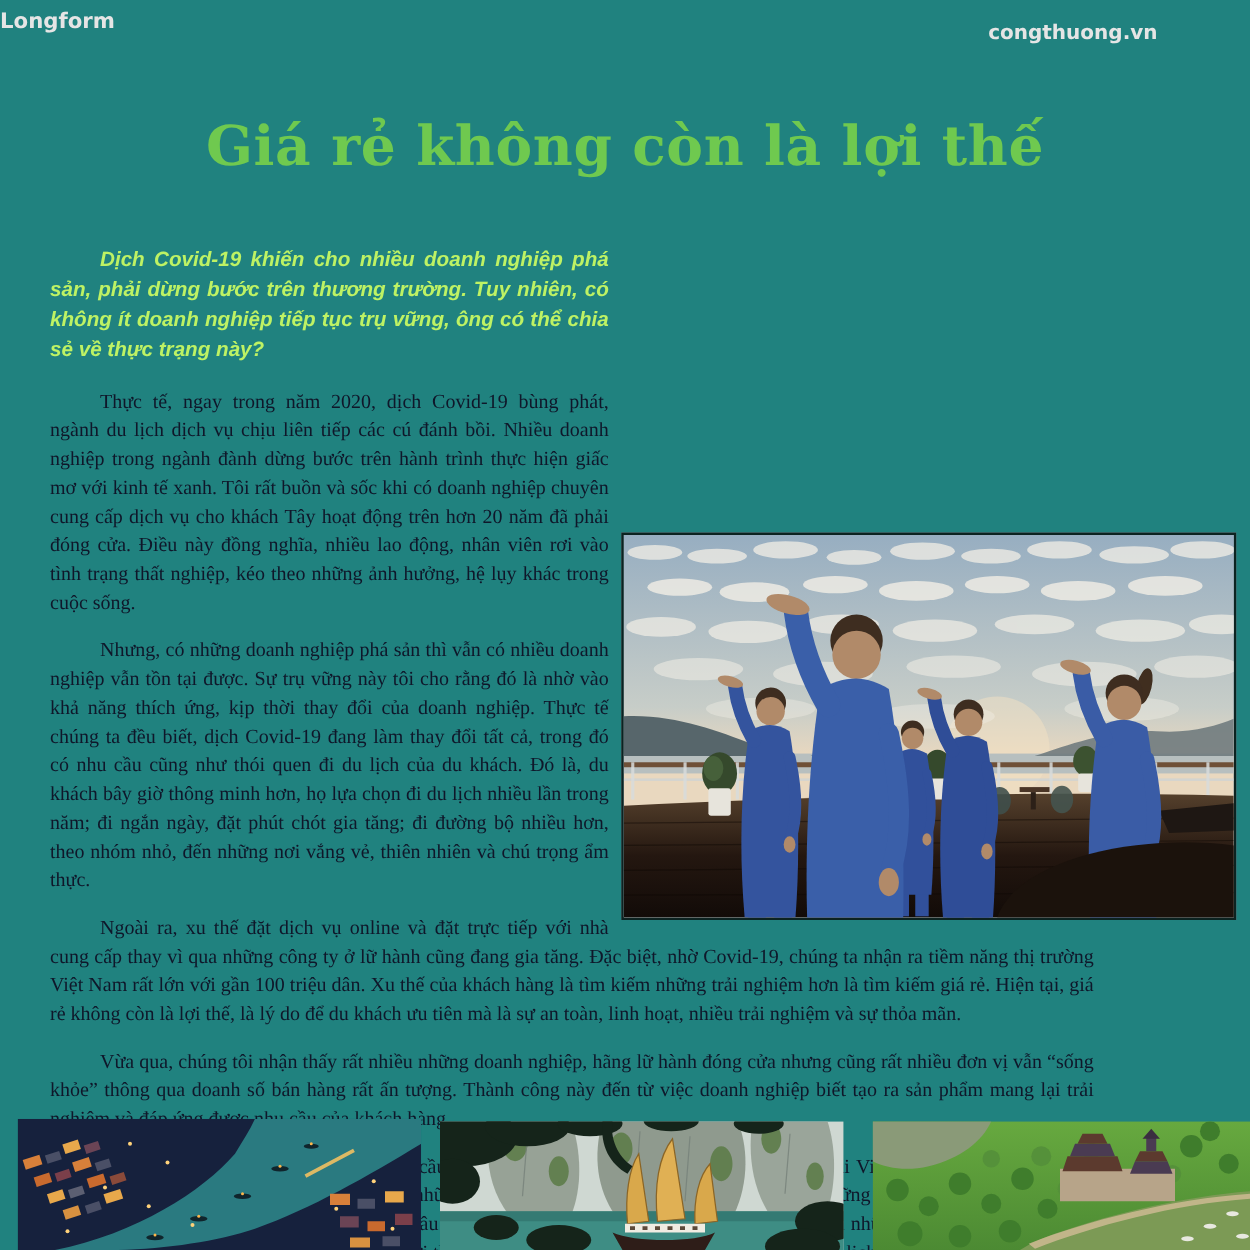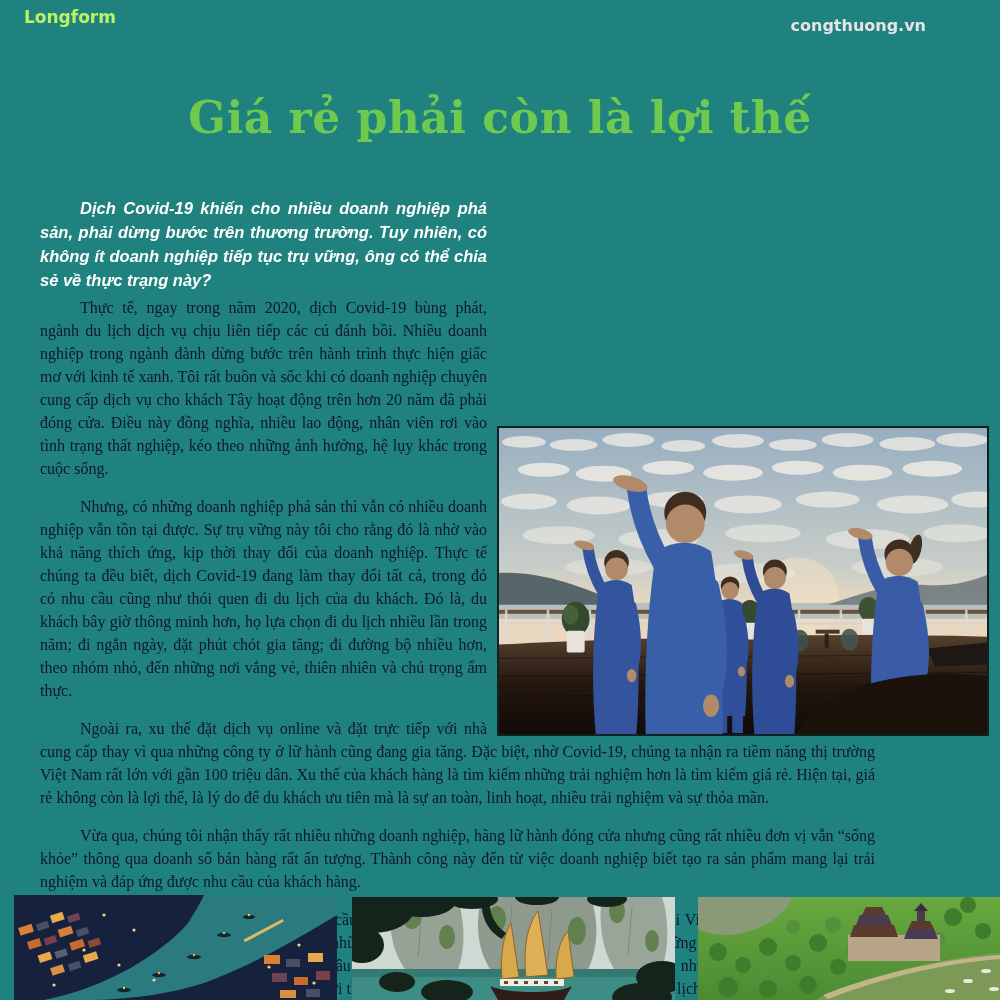--- a/index.html
+++ b/index.html
@@ -1,45 +1,45 @@
 <!DOCTYPE html>
 <html><head>
 <meta charset="utf-8">
 <style>
   html,body{margin:0;padding:0;background:#20827f;}
   .page{position:relative;width:1000px;height:1000px;background:#20827f;overflow:hidden;
         font-family:"Liberation Serif","DejaVu Serif",serif;}
-  .brand{position:absolute;left:24px;top:9px;font:700 17px/1 "DejaVu Sans","Liberation Sans",sans-serif;color:#bef264;}
+  .brand{position:absolute;left:0;top:9px;font:700 17px/1 "DejaVu Sans","Liberation Sans",sans-serif;color:#e5e5e5;}
   .site{position:absolute;right:74px;top:18px;font:700 16px/1 "DejaVu Sans","Liberation Sans",sans-serif;color:#e5e5e5;}
   .title{position:absolute;top:64px;left:0;width:100%;text-align:center;
          font:700 44px/1.15 "DejaVu Serif",serif;color:#6fc94f;letter-spacing:.5px;}
   .content{position:absolute;left:40px;top:196px;width:835px;}
   .wrap-spacer{float:right;width:388px;height:312px;margin-top:231px;}
   p.question{font:italic 700 16.5px/24px "Liberation Sans","DejaVu Sans",sans-serif;
-             color:#ffffff;text-align:justify;text-indent:40px;margin:0 0 4px;}
+             color:#bef264;text-align:justify;text-indent:40px;margin:0 0 18px;}
   p.body{font:16px/23px "Liberation Serif","DejaVu Serif",serif;color:#0f172a;
          text-align:justify;text-indent:40px;margin:0 0 15px;}
   .main-photo{position:absolute;left:497px;top:426px;width:492px;height:310px;
               border:2px solid #0c2321;box-sizing:border-box;background:#9fb3c2;}
   .main-photo svg{display:block;width:100%;height:100%;}
   .thumb{position:absolute;overflow:hidden;}
   .thumb svg{display:block;width:100%;height:100%;}
   .t1{left:14px;top:895px;width:323px;height:105px;}
   .t2{left:352px;top:897px;width:323px;height:103px;}
   .t3{left:698px;top:897px;width:302px;height:103px;}
 </style>
 </head>
 <body>
 
 <div class="page">
 
   <div class="brand">Longform</div>
   <div class="site">congthuong.vn</div>
 
-  <h1 class="title">Giá rẻ phải còn là lợi thế</h1>
+  <h1 class="title">Giá rẻ không còn là lợi thế</h1>
 
   <div class="content">
     <div class="wrap-spacer"></div>
     <p class="question">Dịch Covid-19 khiến cho nhiều doanh nghiệp phá sản, phải dừng bước trên thương trường. Tuy nhiên, có không ít doanh nghiệp tiếp tục trụ vững, ông có thể chia sẻ về thực trạng này?</p>
     <p class="body">Thực tế, ngay trong năm 2020, dịch Covid-19 bùng phát, ngành du lịch dịch vụ chịu liên tiếp các cú đánh bồi. Nhiều doanh nghiệp trong ngành đành dừng bước trên hành trình thực hiện giấc mơ với kinh tế xanh. Tôi rất buồn và sốc khi có doanh nghiệp chuyên cung cấp dịch vụ cho khách Tây hoạt động trên hơn 20 năm đã phải đóng cửa. Điều này đồng nghĩa, nhiều lao động, nhân viên rơi vào tình trạng thất nghiệp, kéo theo những ảnh hưởng, hệ lụy khác trong cuộc sống.</p>
     <p class="body">Nhưng, có những doanh nghiệp phá sản thì vẫn có nhiều doanh nghiệp vẫn tồn tại được. Sự trụ vững này tôi cho rằng đó là nhờ vào khả năng thích ứng, kịp thời thay đổi của doanh nghiệp. Thực tế chúng ta đều biết, dịch Covid-19 đang làm thay đổi tất cả, trong đó có nhu cầu cũng như thói quen đi du lịch của du khách. Đó là, du khách bây giờ thông minh hơn, họ lựa chọn đi du lịch nhiều lần trong năm; đi ngắn ngày, đặt phút chót gia tăng; đi đường bộ nhiều hơn, theo nhóm nhỏ, đến những nơi vắng vẻ, thiên nhiên và chú trọng ẩm thực.</p>
     <p class="body">Ngoài ra, xu thế đặt dịch vụ online và đặt trực tiếp với nhà cung cấp thay vì qua những công ty ở lữ hành cũng đang gia tăng.  Đặc biệt, nhờ Covid-19, chúng ta nhận ra tiềm năng thị trường Việt Nam rất lớn với gần 100 triệu dân. Xu thế của khách hàng là tìm kiếm những trải nghiệm hơn là tìm kiếm giá rẻ. Hiện tại, giá rẻ không còn là lợi thế, là lý do để du khách ưu tiên mà là sự an toàn, linh hoạt, nhiều trải nghiệm và sự thỏa mãn.</p>
     <p class="body">Vừa qua, chúng tôi nhận thấy rất nhiều những doanh nghiệp, hãng lữ hành đóng cửa nhưng cũng rất nhiều đơn vị vẫn “sống khỏe” thông qua doanh số bán hàng rất ấn tượng. Thành công này đến từ việc doanh nghiệp biết tạo ra sản phẩm mang lại trải nghiệm và đáp ứng được nhu cầu của khách hàng.</p>
     <p class="body">Không chỉ khách nội địa thay đổi nhu cầu, mà kể cả sau này thì khách quốc tế quay trở lại Việt Nam thì nhu cầu của họ cũng sẽ có sự thay đổi rất lớn. Đó là họ sẽ đi những nhóm nhỏ và chắc chắn cũng sẽ không đến những nơi xô bồ quá mà sẽ tìm về những nơi mang lại các trải nghiệm chuyên sâu hơn và mang tính văn hóa cao hơn. Đây chính là những vấn đề mà du lịch Việt Nam phải nghiên cứu, tính toán đến để kịp thời thích ứng khi dịch Covid-19 được khống chế và du lịch mở cửa đón khách trở lại.</p>
   </div>

